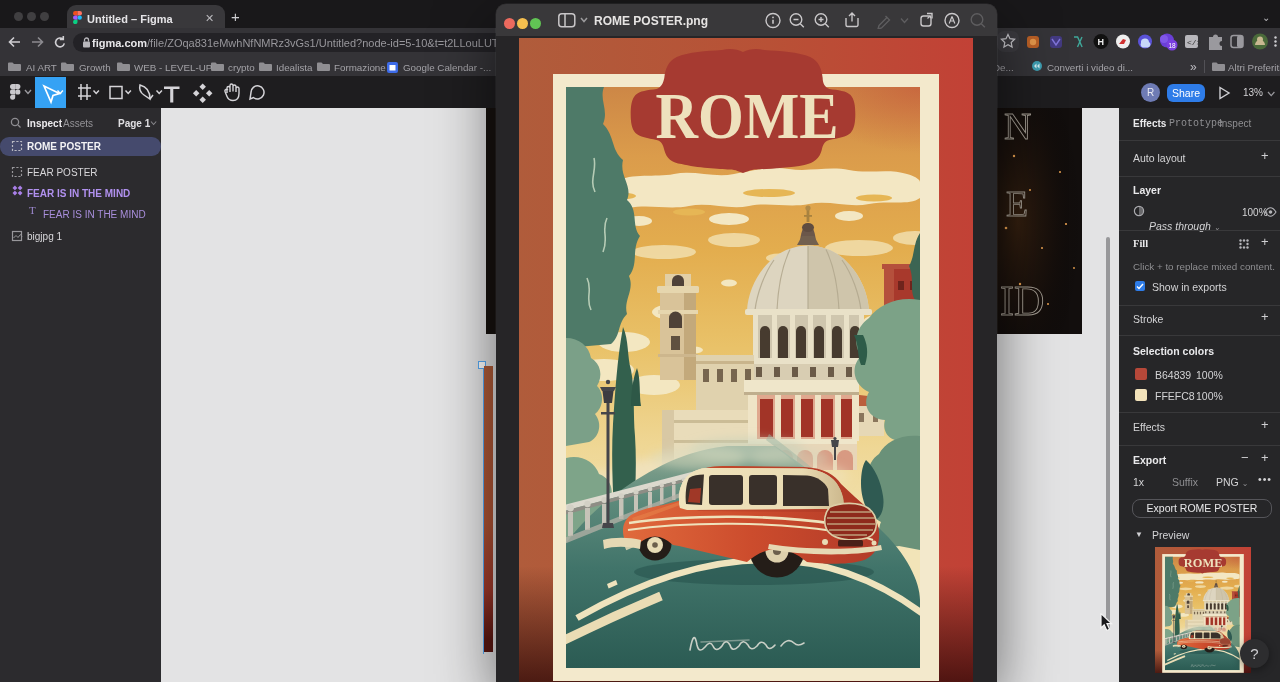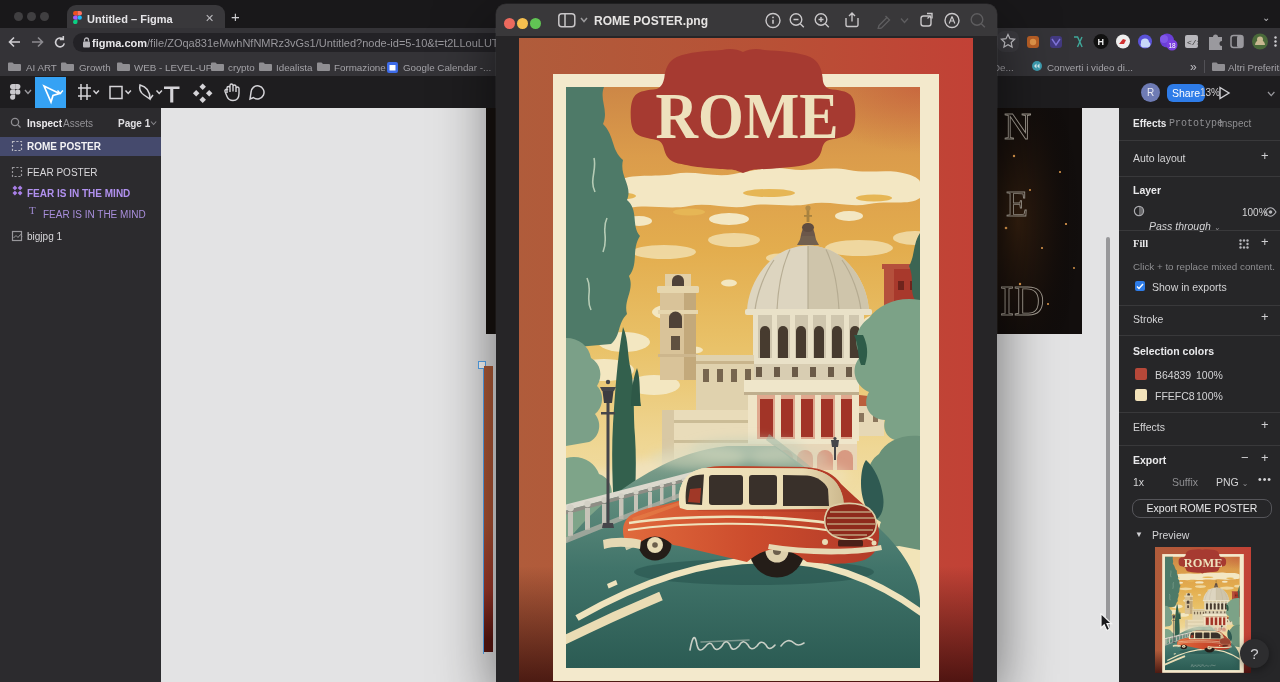--- a/index.html
+++ b/index.html
@@ -16,26 +16,26 @@
   #urlrow{left:0;top:28px;width:1280px;height:28px;background:#343337;}
   #urlpill{left:73px;top:32.5px;width:916px;height:19px;background:#232226;border-radius:10px;}
   #urltext{left:92px;top:37px;font-size:11px;color:#e8e7ea;white-space:nowrap;}
   #urltext span{color:#98979c;}
   #bmrow{left:0;top:56px;width:1280px;height:20px;background:#343337;}
   
   #ftoolbar{left:0;top:76px;width:1280px;height:32px;background:#1e1d1f;}
   #movetool{left:35px;top:77px;width:31px;height:31px;background:#35a2f4;}
   #sharebtn{left:1167px;top:84px;width:38px;height:18px;background:#2e7ce8;border-radius:6px;color:#fff;font-size:10.5px;text-align:center;line-height:18px;}
   #ravatar{left:1141px;top:83px;width:19px;height:19px;border-radius:50%;background:#6e7bb4;color:#e8e9f2;font-size:10px;text-align:center;line-height:19px;}
-  #zoomtxt{left:1200px;top:87px;color:#d2d1d4;font-size:10px;}
+  #zoomtxt{left:1243px;top:87px;color:#d2d1d4;font-size:10px;}
   
   #lpanel{left:0;top:108px;width:161px;height:574px;background:#2c2b2e;}
   .lrow{position:absolute;left:0;width:161px;height:19px;font-size:10px;color:#d8d7da;}
   .lrow .txt{position:absolute;left:27px;top:4px;}
-  #lsel{top:29px;background:#454a6d;color:#f2f2f4;font-weight:700;}
+  #lsel{top:29px;background:#454a6d;color:#f2f2f4;font-weight:700;border-radius:9px;}
   
   #canvas{left:161px;top:108px;width:958px;height:574px;background:#e3e3e4;}
   #fearL{left:325px;top:0px;width:10px;height:226px;background:#17120f;}
   #fearR{left:835px;top:0px;width:86px;height:226px;background:#151011;overflow:hidden;}
   #romeL{left:323px;top:258px;width:9px;height:286px;background:linear-gradient(#b15c38 0%,#b05434 55%,#a23a2b 78%,#5c1712 96%);}
   #selline{left:321.5px;top:256px;width:1.5px;height:290px;background:#57aaf5;}
   #selhandle{left:317px;top:253px;width:6px;height:6px;background:#fff;border:1.5px solid #57aaf5;}
   #cscroll{left:945px;top:129px;width:4px;height:393px;background:#98989a;border-radius:2px;}
   
   #rpanel{left:1119px;top:108px;width:161px;height:574px;background:#262628;}

